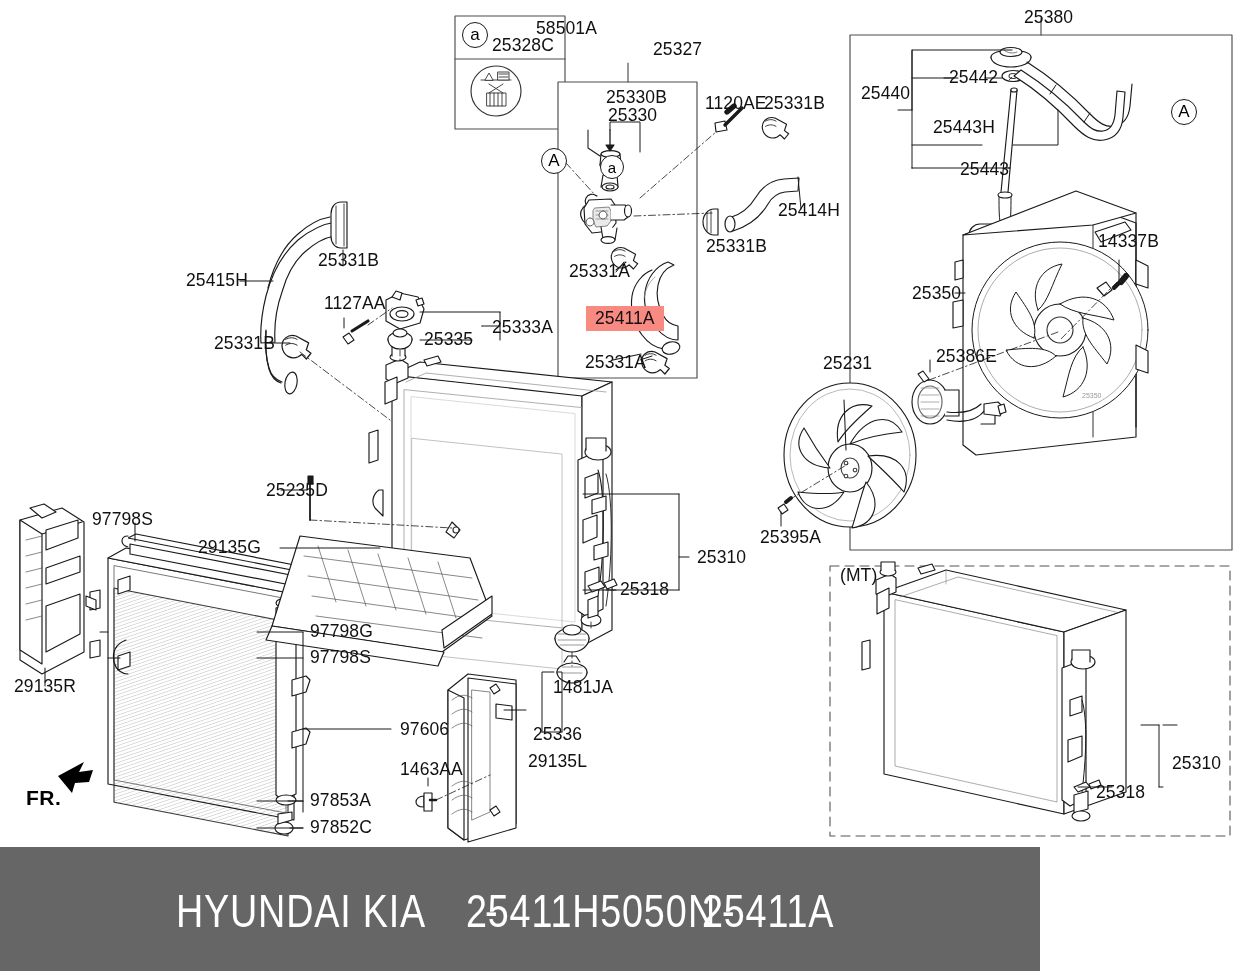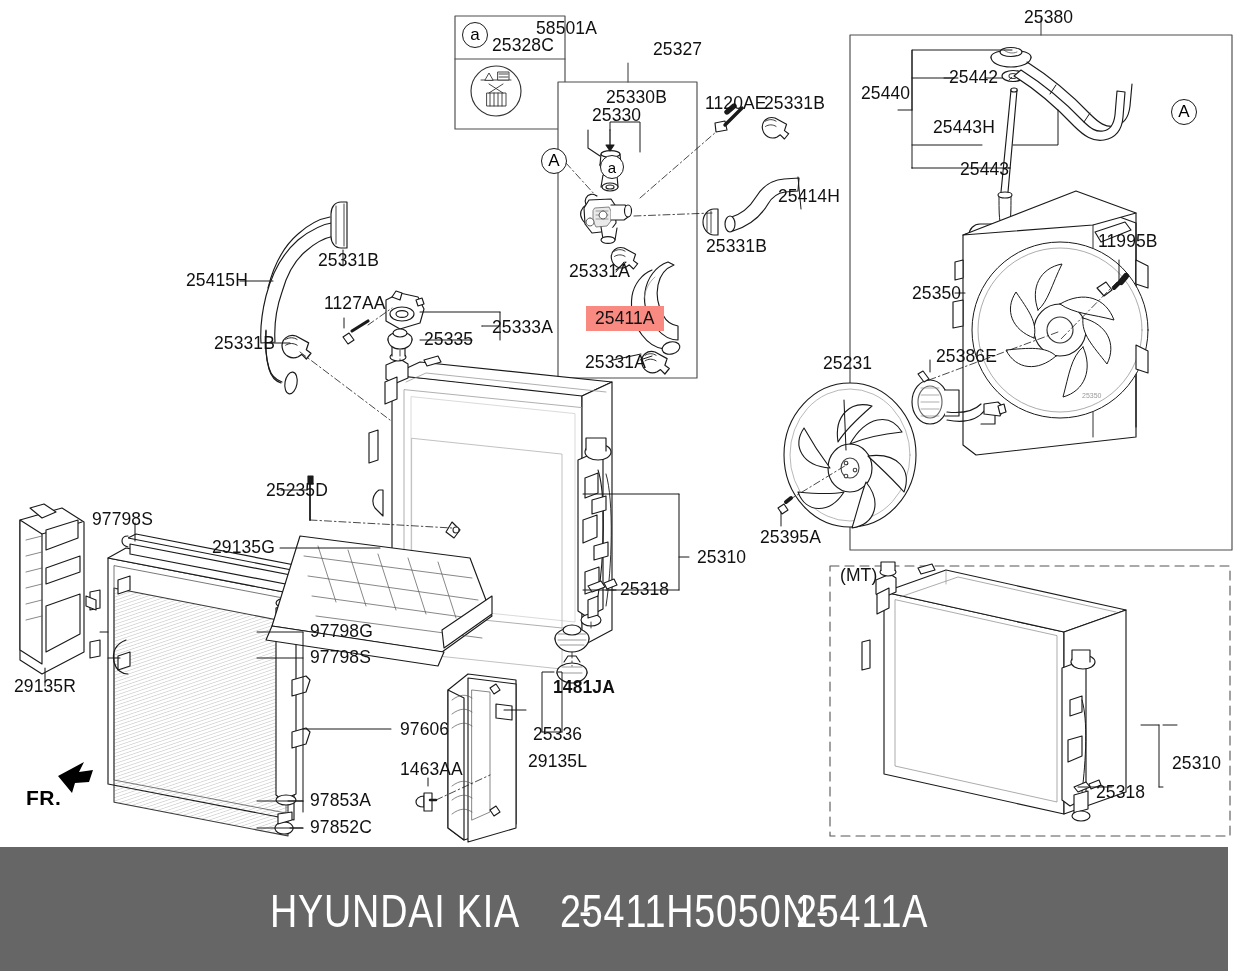--- a/index.html
+++ b/index.html
@@ -3,21 +3,21 @@
 <meta charset="utf-8">
 <style>
   html,body{margin:0;padding:0;background:#fff;}
   body{width:1238px;height:971px;position:relative;overflow:hidden;
        font-family:"Liberation Sans","DejaVu Sans",sans-serif;color:#000;}
   #stage{position:absolute;inset:0;width:1238px;height:971px;background:#fff;}
   svg.layer{position:absolute;left:0;top:0;width:1238px;height:971px;overflow:visible;}
   .lbl{position:absolute;font-size:17.5px;line-height:1.05;white-space:nowrap;color:#111;
        letter-spacing:.1px;}
   .hl{background:#f98a82;padding:3px 9px 4px 9px;color:#111;}
-  .banner{position:absolute;left:0;top:847px;width:1228px;height:124px;background:#666666;
+  .banner{position:absolute;left:0;top:847px;width:1040px;height:124px;background:#666666;
           display:flex;align-items:center;}
   .banner-inner{display:flex;align-items:baseline;width:100%;justify-content:center;
           transform:translateY(2px);}
   .bn{color:#fff;font-size:46px;letter-spacing:1px;font-family:"Liberation Sans Narrow","Liberation Sans",sans-serif;
       transform:scaleX(.82);transform-origin:left center;white-space:nowrap;}
   .bn.b1{margin-right:4px;}
   .bn.b2{margin-left:-40px;margin-right:0;}
   .bn.b3{margin-left:-48px;}
   .circ{position:absolute;border:1.6px solid #1a1a1a;border-radius:50%;
         display:flex;align-items:center;justify-content:center;font-size:17px;background:#fff;}
@@ -533,64 +533,64 @@
   </svg>
 
   <div class="circ" style="left:462px;top:22px;width:24px;height:24px;">
     <span>a</span>
   </div>
   <div class="lbl" style="left:492px;top:19px;margin-left:44px;">58501A</div>
   <div class="lbl" style="left:492px;top:36px;">25328C</div>
 
   <div class="lbl" style="left:617px;top:40px;margin-left:36px;">25327</div>
   <div class="lbl" style="left:606px;top:88px;">25330B</div>
-  <div class="lbl" style="left:592px;top:106px;">25330</div>
+  <div class="lbl" style="left:608px;top:106px;">25330</div>
   <div class="circ sm" style="left:600px;top:155px;width:22px;height:22px;">
     <span>a</span>
   </div>
   <div class="circ" style="left:541px;top:148px;width:24px;height:24px;">
     <span>A</span>
   </div>
   <div class="lbl" style="left:705px;top:94px;">1120AE</div>
   <div class="lbl" style="left:764px;top:94px;">25331B</div>
-  <div class="lbl" style="left:778px;top:187px;">25414H</div>
+  <div class="lbl" style="left:778px;top:201px;">25414H</div>
   <div class="lbl" style="left:706px;top:237px;">25331B</div>
   <div class="lbl" style="left:569px;top:262px;">25331A</div>
   <div class="lbl hl" style="left:586px;top:306px;">25411A</div>
   <div class="lbl" style="left:585px;top:353px;">25331A</div>
 
   <div class="lbl" style="left:1024px;top:8px;">25380</div>
   <div class="lbl" style="left:861px;top:84px;">25440</div>
   <div class="lbl" style="left:949px;top:68px;">25442</div>
   <div class="lbl" style="left:933px;top:118px;">25443H</div>
   <div class="lbl" style="left:960px;top:160px;">25443</div>
   <div class="circ" style="left:1171px;top:99px;width:24px;height:24px;">
     <span>A</span>
   </div>
-  <div class="lbl" style="left:1098px;top:232px;">11995B</div>
+  <div class="lbl" style="left:1098px;top:232px;">14337B</div>
   <div class="lbl" style="left:912px;top:284px;">25350</div>
   <div class="lbl" style="left:823px;top:354px;">25231</div>
   <div class="lbl" style="left:900px;top:347px;margin-left:36px;">25386E</div>
   <div class="lbl" style="left:760px;top:528px;">25395A</div>
 
   <div class="lbl" style="left:186px;top:271px;">25415H</div>
   <div class="lbl" style="left:318px;top:251px;">25331B</div>
   <div class="lbl" style="left:214px;top:334px;">25331B</div>
   <div class="lbl" style="left:324px;top:294px;">1127AA</div>
   <div class="lbl" style="left:492px;top:318px;">25333A</div>
   <div class="lbl" style="left:424px;top:330px;">25335</div>
 
   <div class="lbl" style="left:697px;top:548px;">25310</div>
   <div class="lbl" style="left:620px;top:580px;">25318</div>
-  <div class="lbl" style="left:553px;top:678px;font-weight:bold;">1481JA</div>
+  <div class="lbl" style="left:553px;top:678px;">1481JA</div>
   <div class="lbl" style="left:533px;top:725px;">25336</div>
 
   <div class="lbl" style="left:234px;top:481px;margin-left:32px;">25235D</div>
   <div class="lbl" style="left:92px;top:510px;">97798S</div>
-  <div class="lbl" style="left:198px;top:538px;margin-left:14px;">29135G</div>
+  <div class="lbl" style="left:198px;top:538px;">29135G</div>
   <div class="lbl" style="left:14px;top:677px;">29135R</div>
   <div class="lbl" style="left:310px;top:622px;">97798G</div>
   <div class="lbl" style="left:310px;top:648px;">97798S</div>
   <div class="lbl" style="left:400px;top:720px;">97606</div>
   <div class="lbl" style="left:310px;top:791px;">97853A</div>
   <div class="lbl" style="left:310px;top:818px;">97852C</div>
   <div class="lbl" style="left:400px;top:760px;">1463AA</div>
   <div class="lbl" style="left:528px;top:752px;">29135L</div>
 
   <div class="lbl" style="left:840px;top:566px;">(MT)</div>

